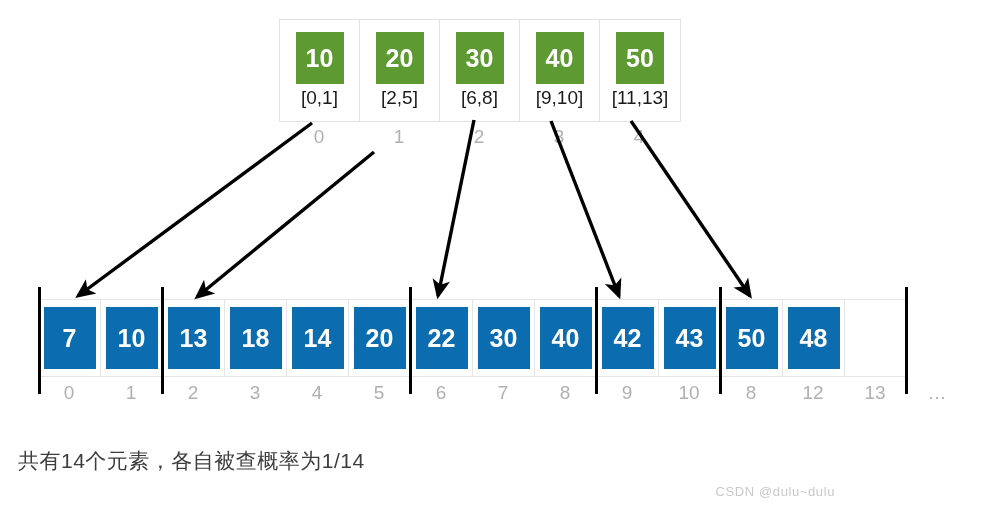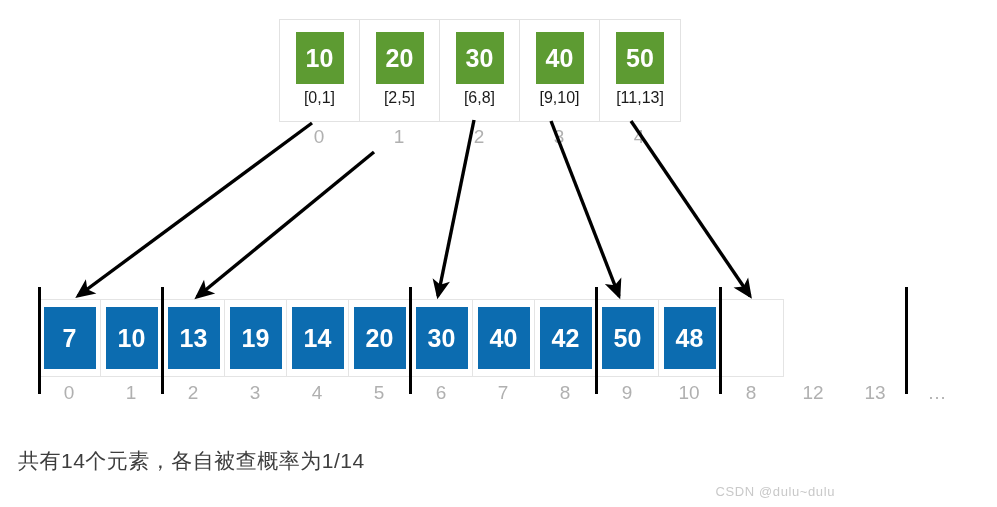--- a/index.html
+++ b/index.html
@@ -55,21 +55,21 @@
     color: #ffffff;
     font-size: 25px;
     font-weight: bold;
     display: flex;
     align-items: center;
     justify-content: center;
     letter-spacing: 0px;
   }
   .range-label {
     margin-top: 3px;
-    font-size: 16px;
+    font-size: 19px;
     color: #1a1a1a;
     line-height: 22px;
     white-space: nowrap;
   }
 
   
   #index-numbers {
     position: absolute;
     left: 279px;
     top: 124px;
@@ -214,36 +214,42 @@
     <div class="array-cell">
         <div class="blue-box">7</div>
       </div>
     <div class="array-cell">
         <div class="blue-box">10</div>
       </div>
     <div class="array-cell">
         <div class="blue-box">13</div>
       </div>
     <div class="array-cell">
-        <div class="blue-box">19</div>
+        <div class="blue-box">18</div>
       </div>
     <div class="array-cell">
         <div class="blue-box">14</div>
       </div>
     <div class="array-cell">
         <div class="blue-box">20</div>
       </div>
     <div class="array-cell">
+        <div class="blue-box">22</div>
+      </div>
+    <div class="array-cell">
         <div class="blue-box">30</div>
       </div>
     <div class="array-cell">
         <div class="blue-box">40</div>
       </div>
     <div class="array-cell">
         <div class="blue-box">42</div>
+      </div>
+    <div class="array-cell">
+        <div class="blue-box">43</div>
       </div>
     <div class="array-cell">
         <div class="blue-box">50</div>
       </div>
     <div class="array-cell">
         <div class="blue-box">48</div>
       </div>
     <div class="array-cell empty"></div>
   </div>
 

